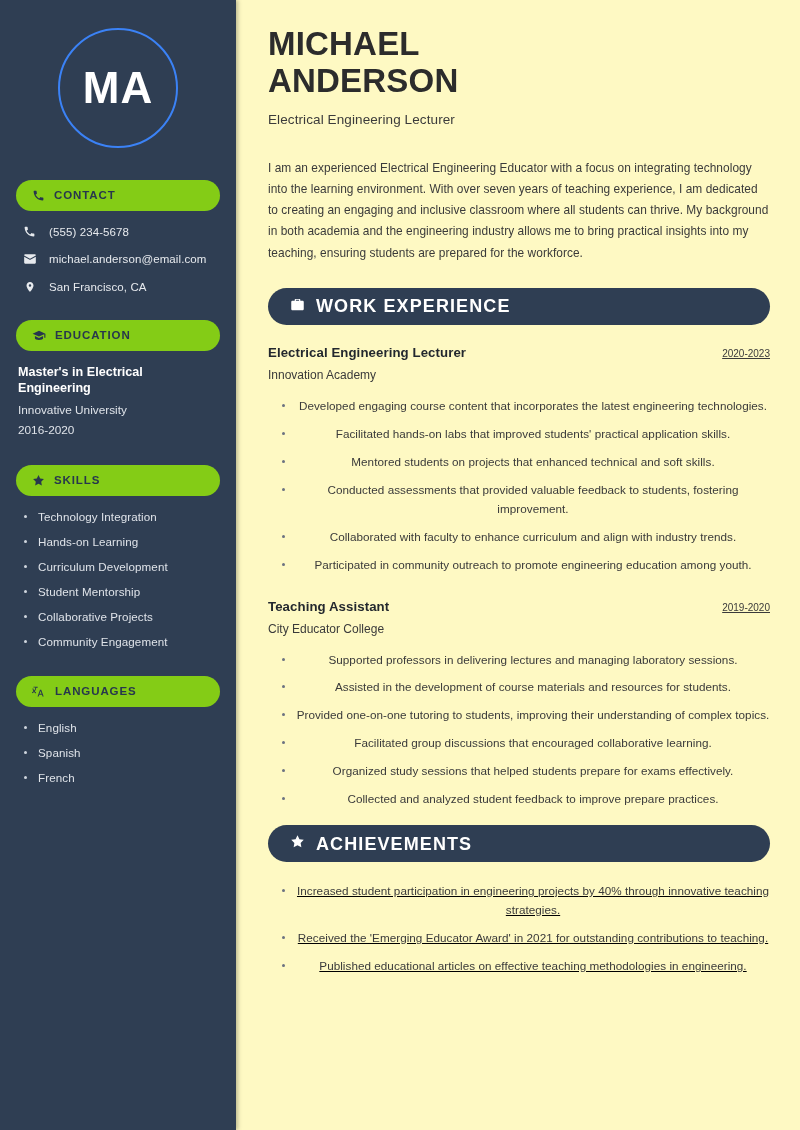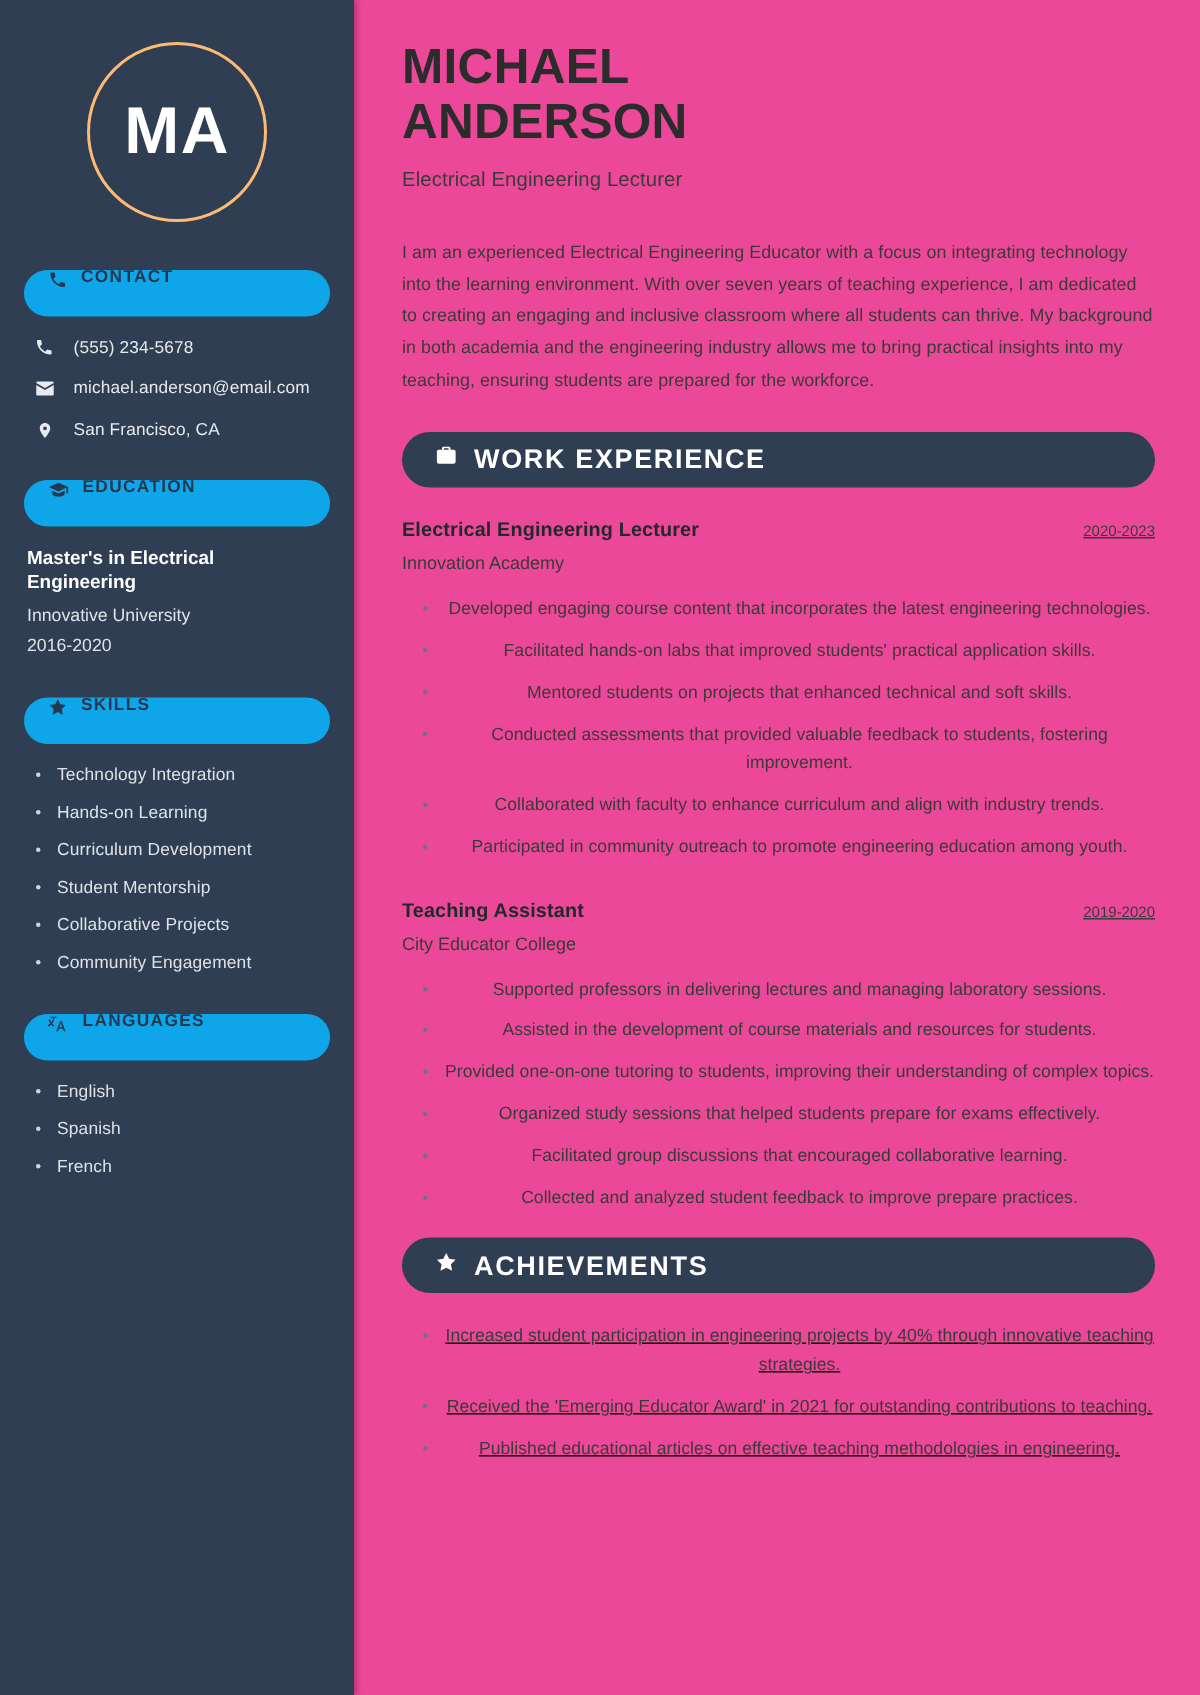--- a/index.html
+++ b/index.html
@@ -35,39 +35,40 @@
   .monogram-wrap {
     display: flex;
     justify-content: center;
     margin-top: 6px;
     margin-bottom: 32px;
   }
   .monogram {
     width: 120px;
     height: 120px;
     border-radius: 50%;
-    border: 2px solid #fdba74;
+    border: 2px solid #3b82f6;
     display: flex;
     align-items: center;
     justify-content: center;
     font-size: 44px;
     font-weight: 600;
     letter-spacing: 1px;
     color: #ffffff;
     font-family: "Liberation Sans", sans-serif;
   }
 
   .pill {
-    background: #0ea5e9;
+    background: #84cc16;
     color: #27374d;
     border-radius: 999px;
     height: 31px;
     display: flex;
+    align-items: center;
     gap: 9px;
-    padding: 0 16px;
+    padding: 12px 16px;
     margin-bottom: 14px;
   }
   .pill .pill-label {
     font-size: 11.5px;
     font-weight: 700;
     letter-spacing: 0.9px;
     text-transform: uppercase;
     line-height: 1;
   }
   .pill svg { display: block; }
@@ -118,21 +119,21 @@
     top: 5px;
     width: 3px;
     height: 3px;
     border-radius: 50%;
     background: #cfd6de;
   }
 
   
   .main {
     flex: 1;
-    background: #ec4899;
+    background: #fef9c3;
     padding: 26px 30px 14px 32px;
   }
 
   .name {
     font-size: 33px;
     font-weight: 700;
     color: #2c2c2c;
     line-height: 1.12;
     letter-spacing: 0.2px;
     margin-bottom: 12px;
@@ -359,22 +360,22 @@
     <div class="job">
       <div class="job-head">
         <span class="job-title">Teaching Assistant</span>
         <span class="job-dates">2019-2020</span>
       </div>
       <div class="job-org">City Educator College</div>
       <ul class="bullets tight">
         <li>Supported professors in delivering lectures and managing laboratory sessions.</li>
         <li>Assisted in the development of course materials and resources for students.</li>
         <li>Provided one-on-one tutoring to students, improving their understanding of complex topics.</li>
+        <li>Facilitated group discussions that encouraged collaborative learning.</li>
         <li>Organized study sessions that helped students prepare for exams effectively.</li>
-        <li>Facilitated group discussions that encouraged collaborative learning.</li>
         <li>Collected and analyzed student feedback to improve prepare practices.</li>
       </ul>
     </div>
 
     <div class="sec-bar">
       <span>
         <svg width="15" height="15" viewBox="0 0 24 24" fill="#ffffff">
           <path d="M12 2l3.1 6.3 6.9 1-5 4.9 1.2 6.9L12 17.8 5.8 21.1 7 14.2 2 9.3l6.9-1L12 2z"></path>
         </svg>
       </span>

